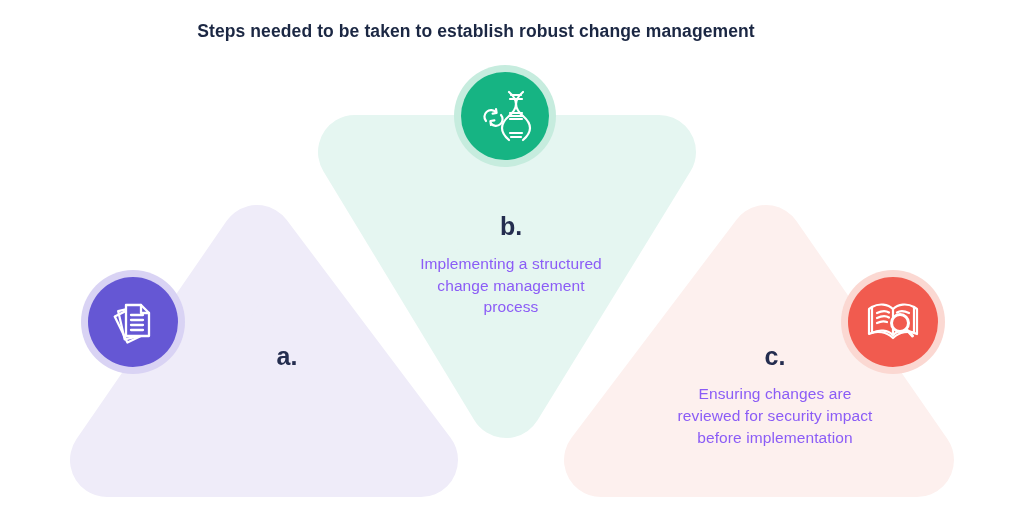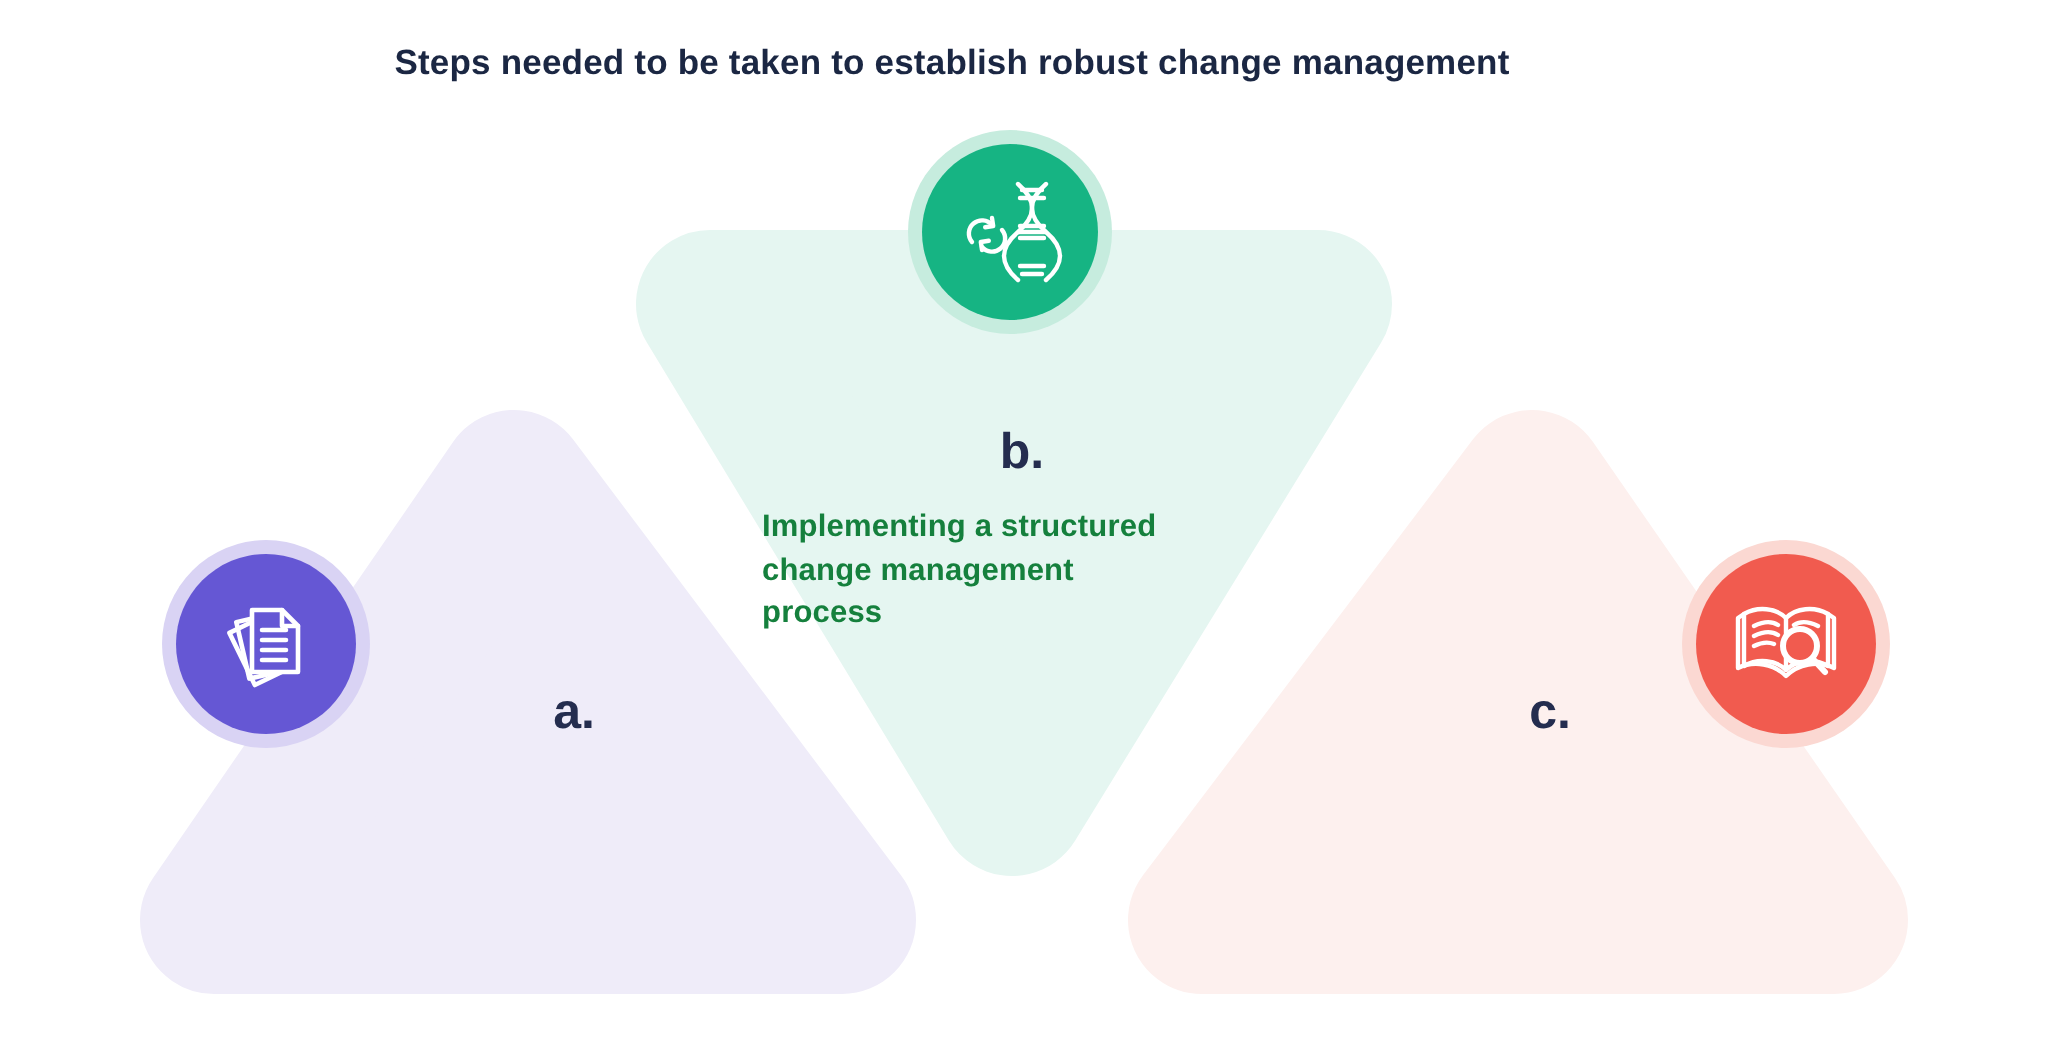--- a/index.html
+++ b/index.html
@@ -9,22 +9,22 @@
   }
   .bg-svg{position:absolute;left:0;top:0;}
   .title{
     position:absolute;left:0;top:21px;width:952px;text-align:center;
     font-size:17.5px;font-weight:700;color:#1b2743;letter-spacing:.1px;
   }
   .step-label{
     position:absolute;text-align:center;font-size:25px;font-weight:600;color:#242d4f;
   }
   .step-desc{
-    position:absolute;font-size:15.5px;font-weight:700;line-height:22px;
-    color:#15803d;white-space:pre-line;letter-spacing:.1px;
+    position:absolute;text-align:center;font-size:15.5px;font-weight:400;line-height:22px;
+    color:#8b5cf6;white-space:pre-line;letter-spacing:.1px;
   }
   
   .label-a{left:187px;top:342px;width:200px;}
   .desc-a{left:147px;top:383px;width:280px;}
   .label-b{left:411px;top:212px;width:200px;}
   .desc-b{left:381px;top:253px;width:260px;line-height:21.5px;}
   .label-c{left:675px;top:342px;width:200px;}
   .desc-c{left:615px;top:383px;width:320px;}
 </style>
 </head>
@@ -75,13 +75,16 @@
   <div class="title">Steps needed to be taken to establish robust change management</div>
 
   <div class="step-label label-a">a.</div>
 
   <div class="step-label label-b">b.</div>
   <div class="step-desc desc-b">Implementing a structured
 change management
 process</div>
 
   <div class="step-label label-c">c.</div>
+  <div class="step-desc desc-c">Ensuring changes are
+reviewed for security impact
+before implementation</div>
 </div>
 
 </body></html>

